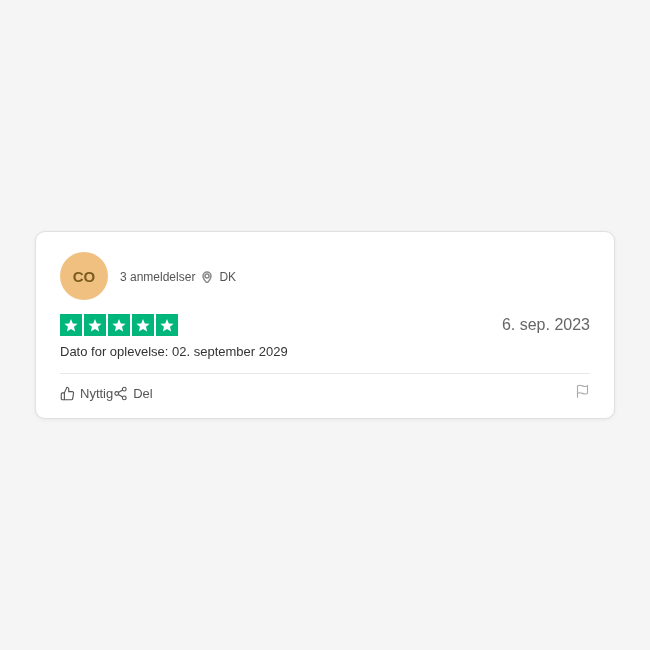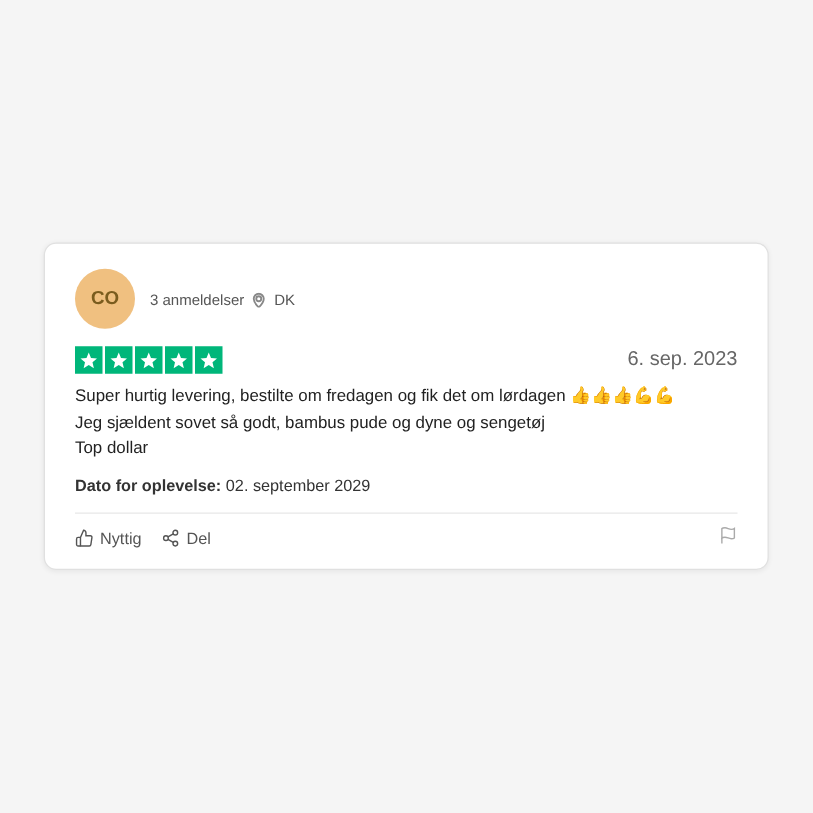--- a/index.html
+++ b/index.html
@@ -117,39 +117,38 @@
       margin-bottom: 12px;
     }
 
     .experience-date {
       font-size: 13px;
       color: #333;
       margin-bottom: 14px;
     }
 
     .experience-date strong {
-      font-weight: 700;
+      font-weight: 400;
       text-align: right;
     }
 
     .divider {
       border: none;
       border-top: 1px solid #e8e8e8;
       margin-bottom: 10px;
     }
 
     .actions-row {
       display: flex;
       align-items: center;
       justify-content: space-between;
     }
 
     .actions-left {
       display: flex;
-      gap: 16px;
     }
 
     .action-btn {
       display: flex;
       align-items: center;
       gap: 5px;
       font-size: 13px;
       color: #555;
       cursor: pointer;
       background: none;
@@ -224,25 +223,20 @@
       <div class="star">
         <svg viewBox="0 0 14 14" fill="white" xmlns="http://www.w3.org/2000/svg">
             <polygon points="7,1 8.8,5.4 13.6,5.7 10,8.8 11.1,13.5 7,11 2.9,13.5 4,8.8 0.4,5.7 5.2,5.4"></polygon>
           </svg>
       </div>
     </div>
     <span class="review-date">6. sep. 2023</span>
   </div>
 
 
-  <div class="review-body">
-    <span>Super hurtig levering, bestilte om fredagen og fik det om lørdagen 👍👍👍💪💪</span><br>
-    <span>Jeg sjældent sovet så godt, bambus pude og dyne og sengetøj</span><br>
-    <span>Top dollar</span>
-  </div>
 
   <div class="experience-date">
     <strong>Dato for oplevelse:</strong>
     <span> 02. september 2029</span>
   </div>
 
   <hr class="divider">
 
   <div class="actions-row">
     <div class="actions-left">

